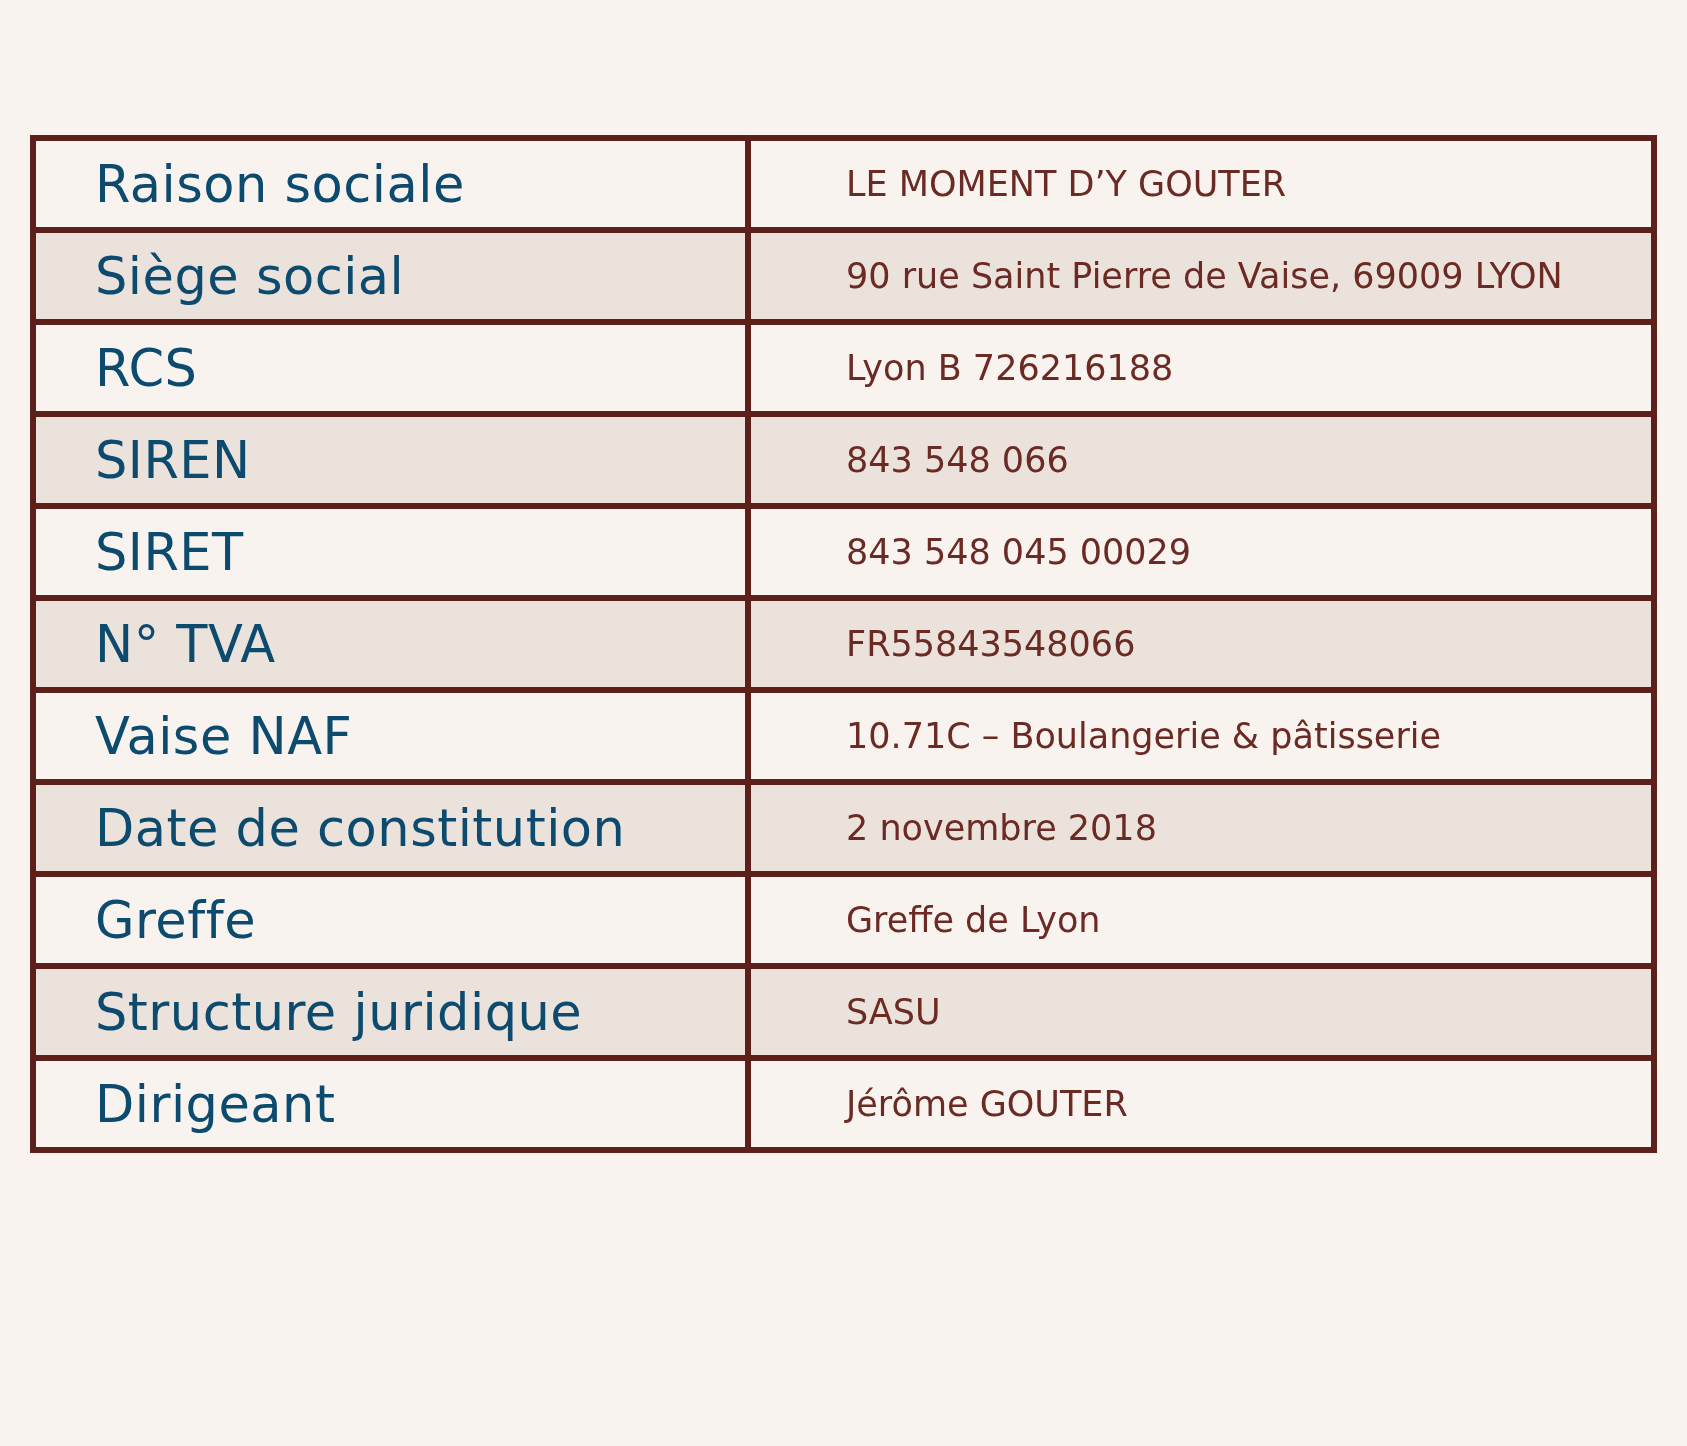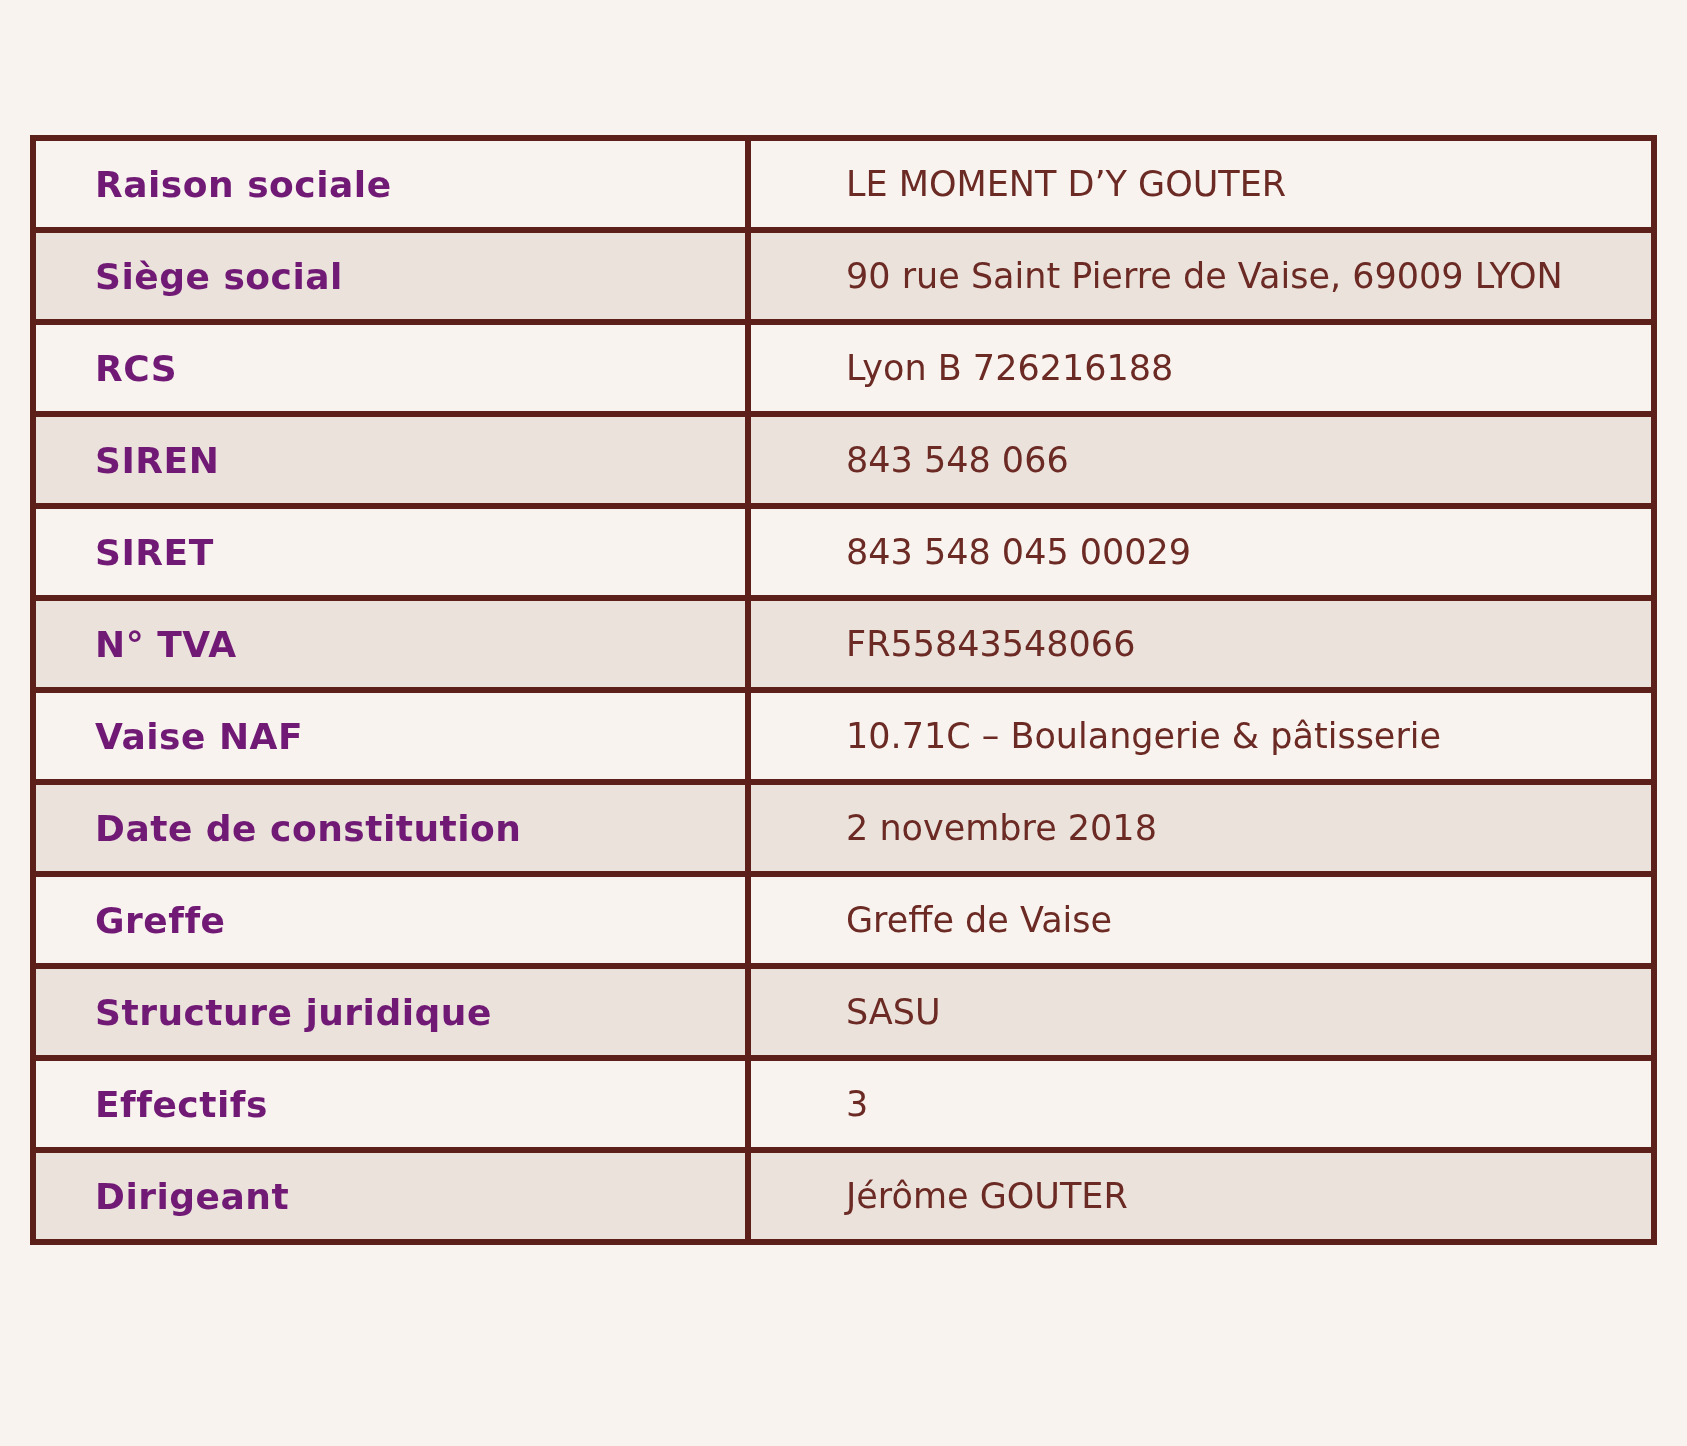--- a/index.html
+++ b/index.html
@@ -29,23 +29,23 @@
   }
   .info-table tr:nth-child(odd) td {
     background: #f9f3ef;
   }
   .info-table tr:nth-child(even) td {
     background: #ece2dc;
   }
   td.label-cell {
     width: 649px;
     padding-left: 59px;
-    font-weight: bold;
-    font-size: 36px;
-    color: #701a75;
+    font-weight: normal;
+    font-size: 51px;
+    color: #0c4a6e;
     letter-spacing: 0.5px;
   }
   td.value-cell {
     padding-left: 95px;
     font-weight: normal;
     font-size: 35px;
     color: #6b2a24;
   }
 </style>
 </head>
@@ -80,28 +80,24 @@
     <tr>
       <td class="label-cell">Vaise NAF</td>
       <td class="value-cell">10.71C – Boulangerie &amp; pâtisserie</td>
     </tr>
     <tr>
       <td class="label-cell">Date de constitution</td>
       <td class="value-cell">2 novembre 2018</td>
     </tr>
     <tr>
       <td class="label-cell">Greffe</td>
-      <td class="value-cell">Greffe de Vaise</td>
+      <td class="value-cell">Greffe de Lyon</td>
     </tr>
     <tr>
       <td class="label-cell">Structure juridique</td>
       <td class="value-cell">SASU</td>
-    </tr>
-    <tr>
-      <td class="label-cell">Effectifs</td>
-      <td class="value-cell">3</td>
     </tr>
     <tr>
       <td class="label-cell">Dirigeant</td>
       <td class="value-cell">Jérôme GOUTER</td>
     </tr>
   </tbody>
 </table>
 
 </body></html>

